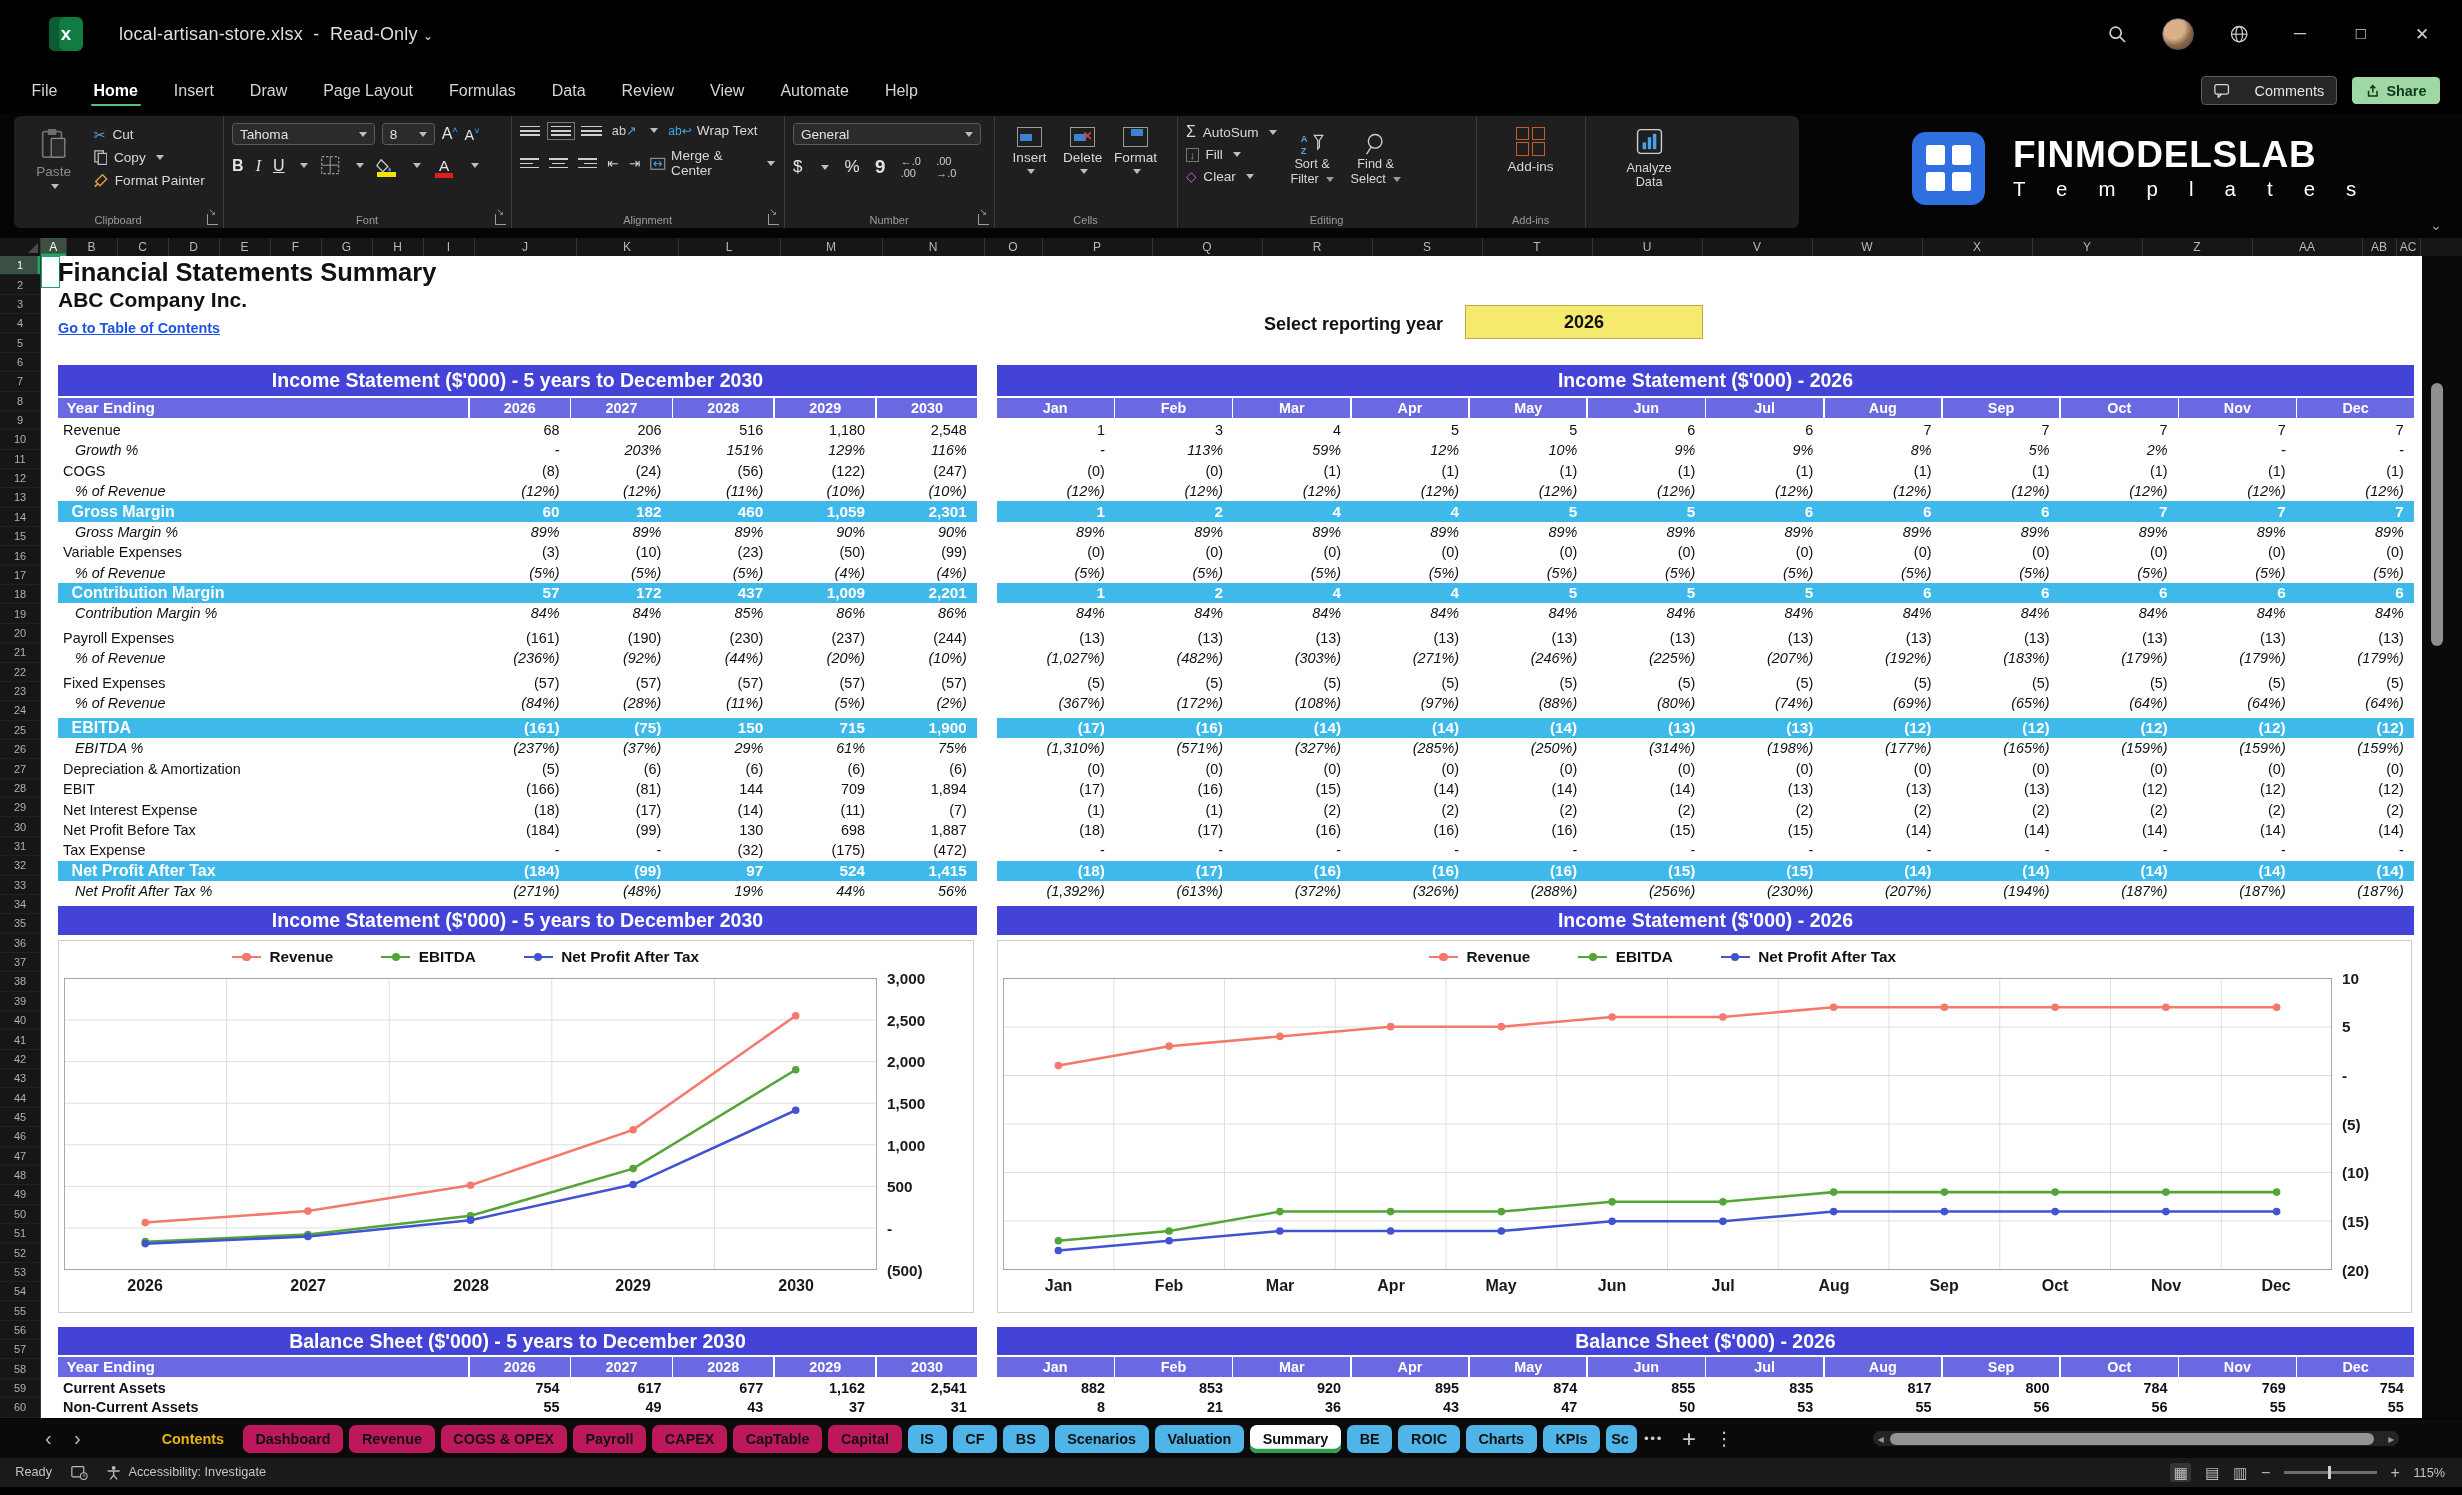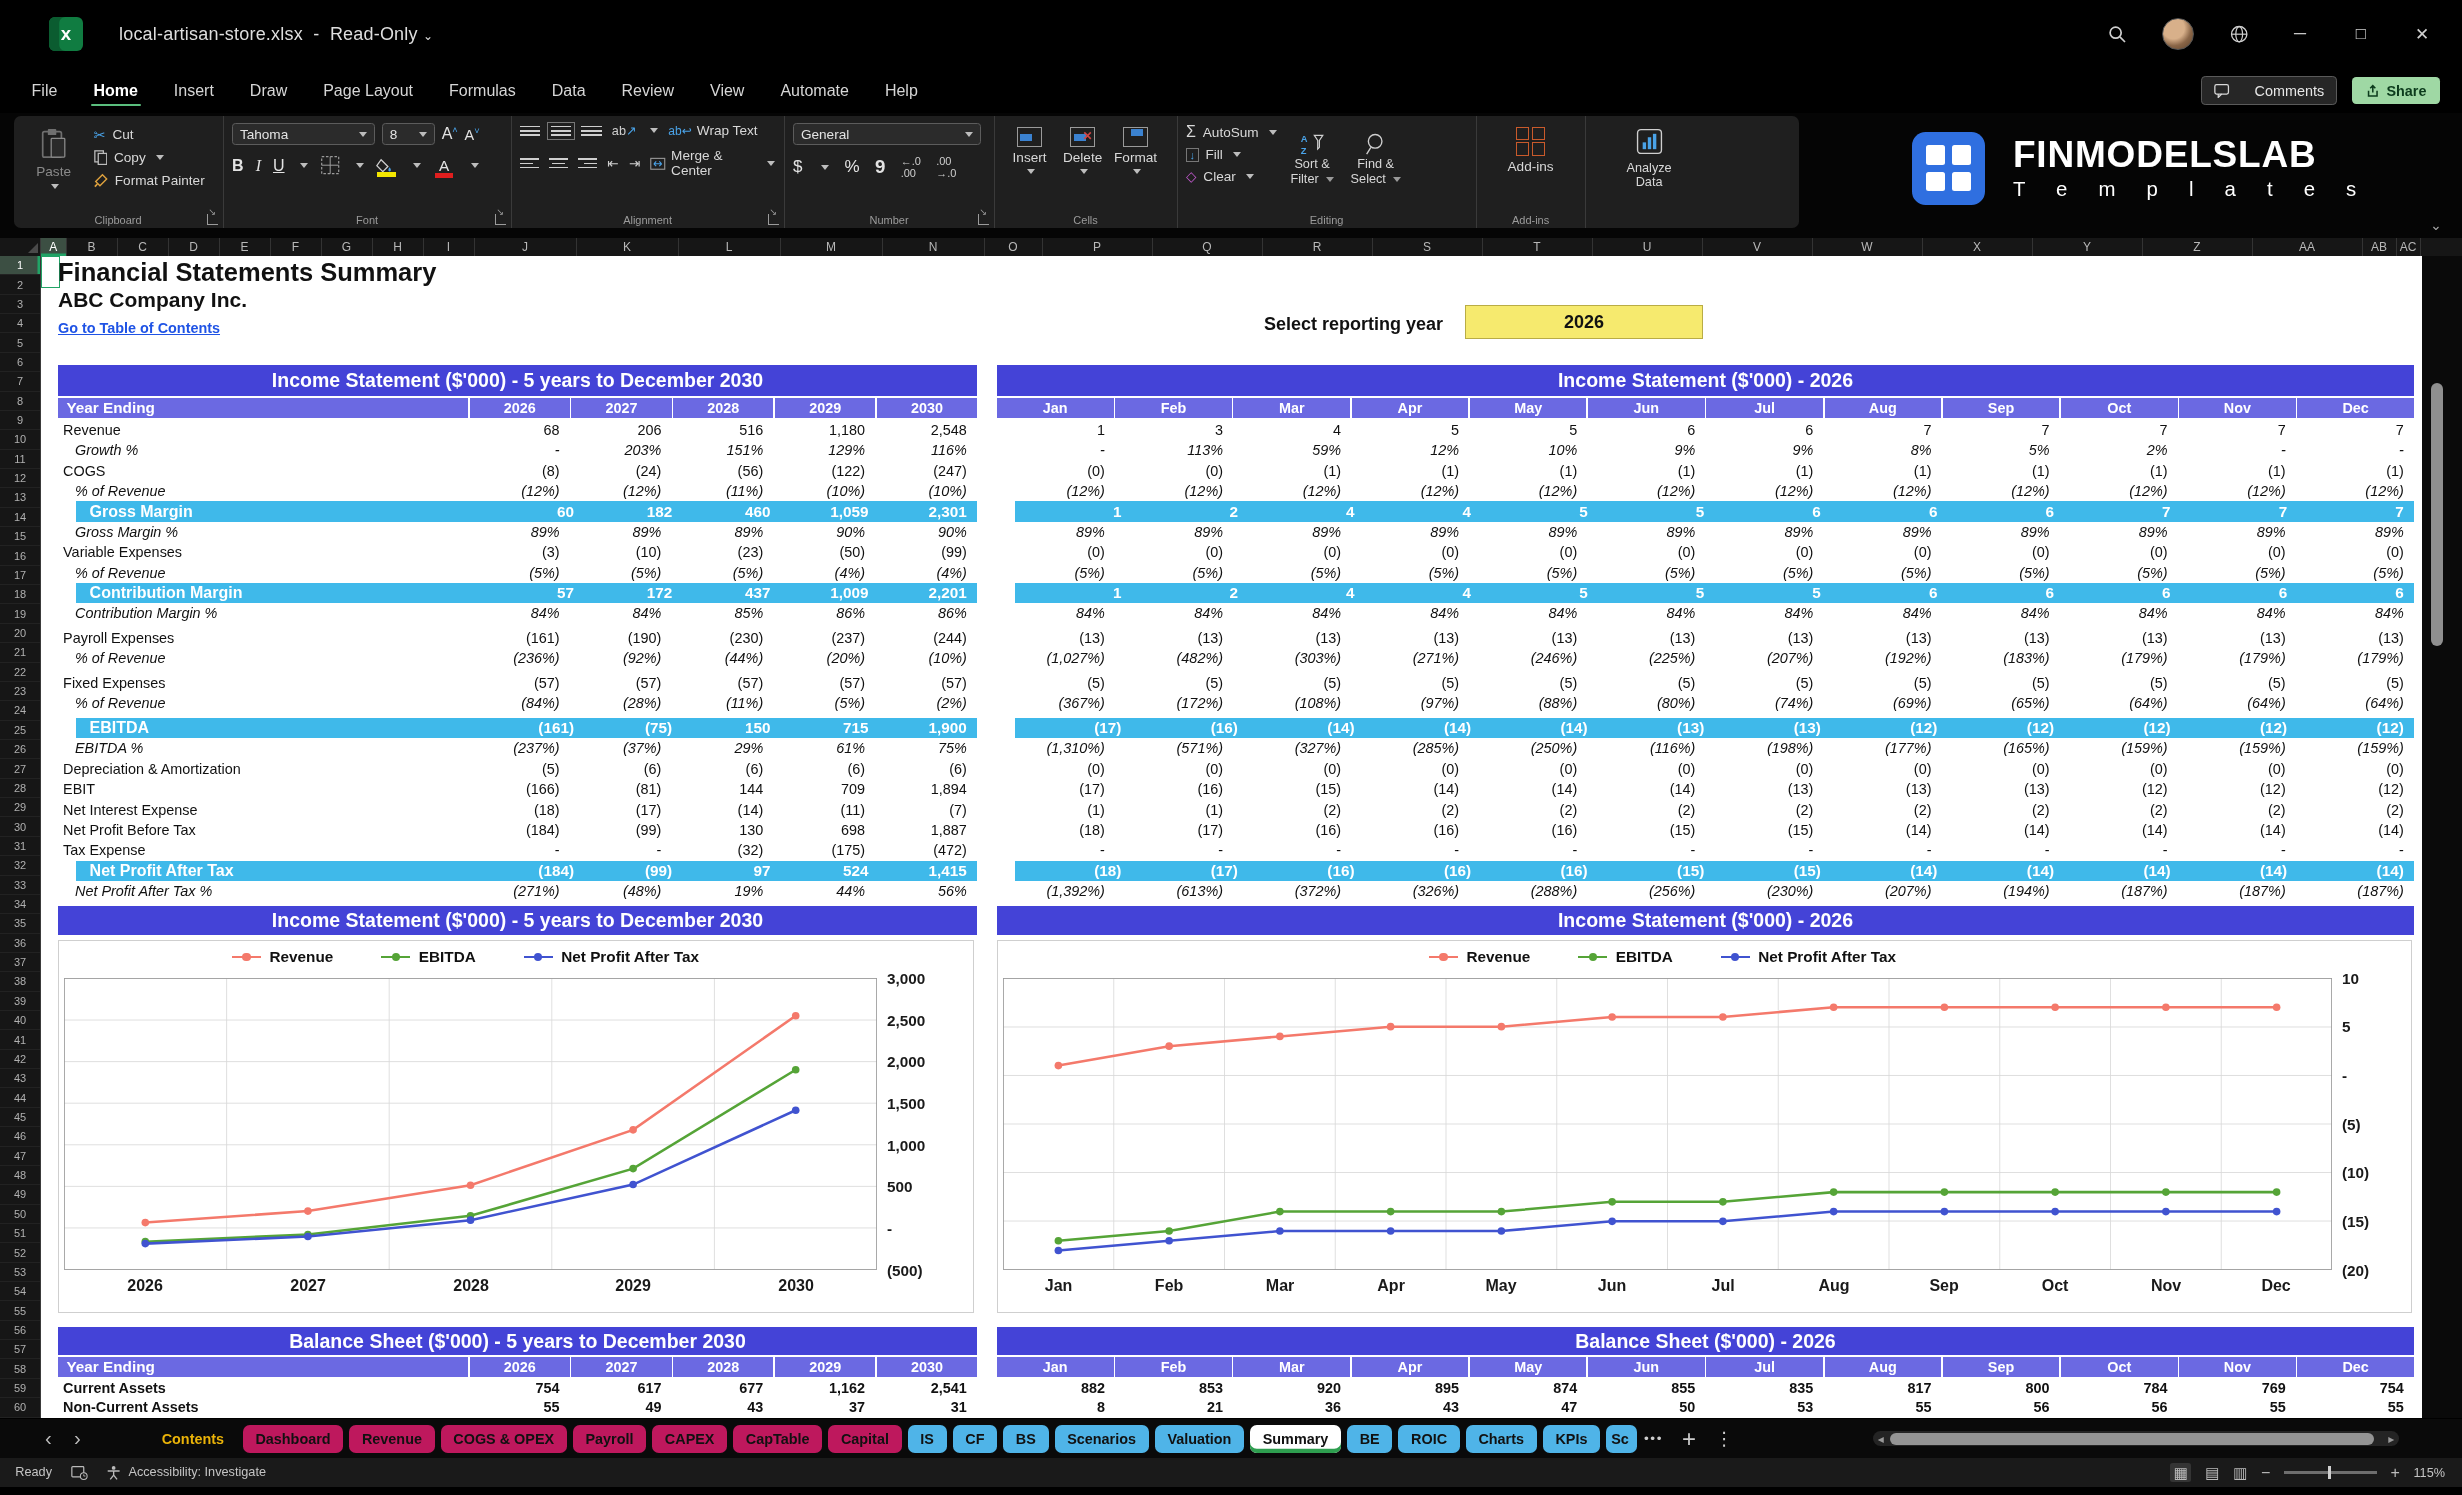--- a/index.html
+++ b/index.html
@@ -85,21 +85,21 @@
   
   .tband { background:#4443d7; color:#fff; font-weight:bold; display:flex; align-items:center; justify-content:center; }
   .tbl { position:absolute; }
   .tbl-title { height:31px; font-size:19.5px; margin-bottom:1.7px; }
   .tbl-sub { display:flex; gap:1.7px; height:20.4px; margin-bottom:1.7px; }
   .tbl-sub > div { background:#6b69e2; color:#fff; font-weight:bold; font-size:14.4px; display:flex; align-items:center; justify-content:center; }
   .tbl-sub .sublabel { justify-content:flex-start; padding-left:8.5px; font-size:15.3px; }
   .tbl-row { display:flex; height:20.4px; align-items:center; font-size:14.4px; color:#111; }
   .tbl-row.gap { margin-top:4.2px; }
   .tbl-row.pct { font-style:italic; }
-  .tbl-row.total { background:#3fb9ea; color:#fff; font-weight:bold; font-size:15.3px;margin-left:18px; }
+  .tbl-row.total { background:#3fb9ea; color:#fff; font-weight:bold; font-size:15.3px; }
   .tbl-label { padding-left:5.1px; overflow:hidden; white-space:nowrap; }
   .pct .tbl-label { padding-left:17px; }
   .total .tbl-label { padding-left:13.6px; font-size:16px; }
   .tbl-val { flex:1; text-align:right; padding-right:10.2px; white-space:nowrap; }
   .bs-row { height:18.7px;font-weight:bold; }
 
   
   .sec-head { position:absolute; height:29px; font-size:19.5px; }
   .chart { position:absolute; background:#fff; border:0.8px solid #cfcfcf; }
   .chart-legend { position:absolute; left:0; top:6.8px; display:flex; justify-content:center; gap:48px; align-items:center; }
@@ -991,21 +991,21 @@
             <div class="tbl-val">(12)</div>
             <div class="tbl-val">(12)</div>
             <div class="tbl-val">(12)</div>
           </div>
           <div class="tbl-row pct">
             <div class="tbl-val">(1,310%)</div>
             <div class="tbl-val">(571%)</div>
             <div class="tbl-val">(327%)</div>
             <div class="tbl-val">(285%)</div>
             <div class="tbl-val">(250%)</div>
-            <div class="tbl-val">(116%)</div>
+            <div class="tbl-val">(314%)</div>
             <div class="tbl-val">(198%)</div>
             <div class="tbl-val">(177%)</div>
             <div class="tbl-val">(165%)</div>
             <div class="tbl-val">(159%)</div>
             <div class="tbl-val">(159%)</div>
             <div class="tbl-val">(159%)</div>
           </div>
           <div class="tbl-row normal">
             <div class="tbl-val">(0)</div>
             <div class="tbl-val">(0)</div>

